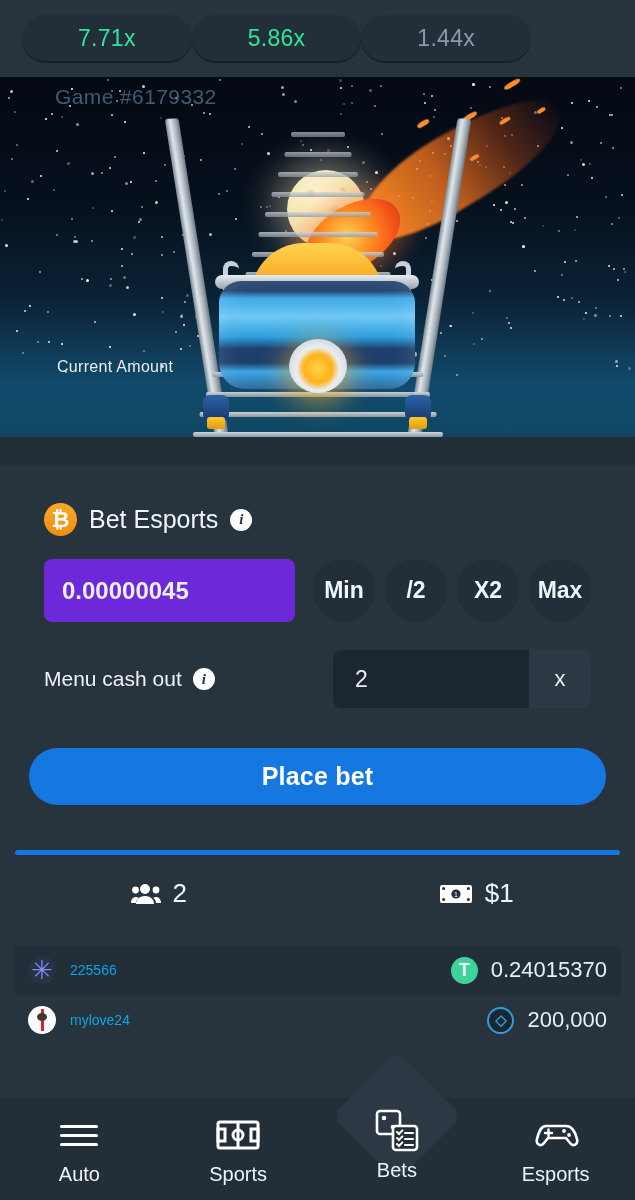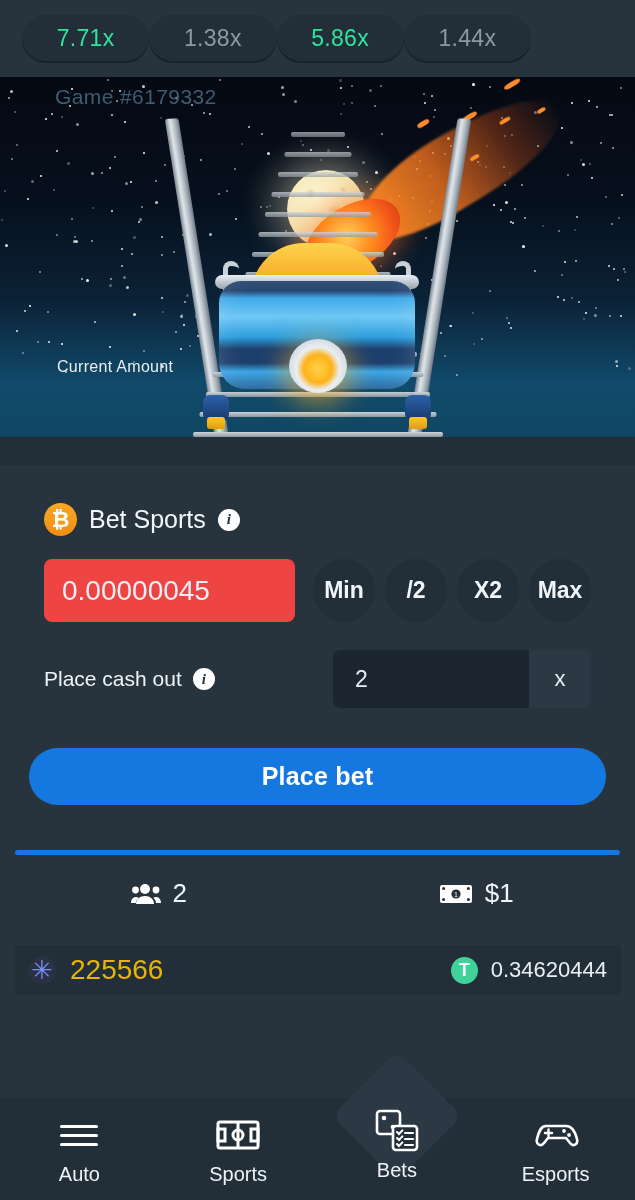--- a/index.html
+++ b/index.html
@@ -154,22 +154,22 @@
     display:flex; align-items:center; justify-content:center;
     font-family:"Liberation Serif", serif;
   }
 
   .row { display:flex; align-items:center; padding:0 44px; }
   .amount-wrap {
     margin-top:23px; display:flex; width:263px; height:63px;
     border-radius:8px; overflow:hidden; background:#2c3944;
   }
   .amount-val {
-    flex:1; background:#ef4444; display:flex; align-items:center;
-    padding-left:18px; color:#e9eff4; font-size:28px;
+    flex:1; background:#6d28d9; display:flex; align-items:center;
+    padding-left:18px; color:#e9eff4; font-size:24px;font-weight:bold;
   }
   .amount-cur {
     width:92px; display:flex; align-items:center; justify-content:center;
     color:#e9eff4; font-size:23px;
   }
   .quick { display:flex; gap:10px; margin-left:18px; margin-top:23px; }
   .quick-btn {
     width:62px; height:63px; border-radius:31px/50%; background:#222e38;
     color:#f0f5f9; font-size:23px; font-weight:bold;
     display:flex; align-items:center; justify-content:center; border:none;
@@ -216,21 +216,21 @@
     display:flex; align-items:center; justify-content:center; font-size:26px;
   }
   .avatar.tower { background:#fdfdfd; }
   .avatar.tower::before {
     content:""; position:absolute; left:12.5px; top:3px; width:3px; height:22px; background:#d8232a;
   }
   .avatar.tower::after {
     content:""; position:absolute; left:9px; top:7px; width:10px; height:8px;
     background:#3a3a3a; border-radius:50%;
   }
-  .bet-name { color:#eab308; font-size:28px; }
+  .bet-name { color:#0ea5e9; font-size:14px; }
   .bet-amt { margin-left:auto; display:flex; align-items:center; gap:13px; color:#e9eff4; font-size:22px; }
   .cur-icon { width:27px; height:27px; border-radius:50%; flex:none;
     display:flex; align-items:center; justify-content:center; font-size:18px; font-weight:bold; }
   .cur-icon.usdt { background:#3fd39a; color:#fff; }
   .cur-icon.xrp { background:#1b2630; color:#2f9fe0; border:2px solid #2f9fe0; font-size:15px; }
 
   
   .nav {
     position:absolute; bottom:0; left:0; width:635px; height:102px;
     background:#222e38; display:flex; align-items:flex-start;
@@ -250,23 +250,20 @@
   .nav-item.center { padding-top:14px; }
 </style>
 </head>
 <body>
 
 <div id="app">
 
   <div class="history-bar">
     <div class="chip green">
         <span>7.71x</span>
-      </div>
-    <div class="chip grey">
-        <span>1.38x</span>
       </div>
     <div class="chip green">
         <span>5.86x</span>
       </div>
     <div class="chip grey">
         <span>1.44x</span>
       </div>
   </div>
 
   <div class="game">
@@ -624,39 +621,39 @@
       <div class="payout-label">Current Amount</div>
     </div>
   </div>
 
   <div class="gap-strip"></div>
 
   <div class="panel">
 
     <div class="bet-head">
       <span class="coin">₿</span>
-      <span class="bet-head-title">Bet Sports</span>
+      <span class="bet-head-title">Bet Esports</span>
       <span class="info-icon">i</span>
     </div>
 
     <div class="row">
       <div class="amount-wrap">
         <div class="amount-val">0.00000045</div>
       </div>
       <div class="quick">
         <button class="quick-btn">Min</button>
         <button class="quick-btn">/2</button>
         <button class="quick-btn">X2</button>
         <button class="quick-btn">Max</button>
       </div>
     </div>
 
     <div class="auto-row">
       <span class="auto-label">
-        <span>Place cash out</span>
+        <span>Menu cash out</span>
         <span class="info-icon">i</span>
       </span>
       <div class="auto-wrap">
         <div class="auto-val">2</div>
         <div class="auto-x">x</div>
       </div>
     </div>
 
     <button class="place-bet">Place bet</button>
 
@@ -690,21 +687,31 @@
   </div>
 
   <div class="bet-list">
     <div class="bet-row alt">
       <span class="bet-user">
         <span class="avatar burst"></span>
         <span class="bet-name">225566</span>
       </span>
       <span class="bet-amt">
         <span class="cur-icon usdt">T</span>
-        <span>0.34620444</span>
+        <span>0.24015370</span>
+      </span>
+    </div>
+    <div class="bet-row">
+      <span class="bet-user">
+        <span class="avatar tower"></span>
+        <span class="bet-name">mylove24</span>
+      </span>
+      <span class="bet-amt">
+        <span class="cur-icon xrp">◇</span>
+        <span>200,000</span>
       </span>
     </div>
   </div>
 
   <div class="nav">
 
     <div class="nav-item">
       <span class="nav-icon">
         <svg width="42" height="30" viewBox="0 0 42 30">
           <rect x="2" y="5" width="38" height="3" rx="1.5" fill="#fff"></rect>

